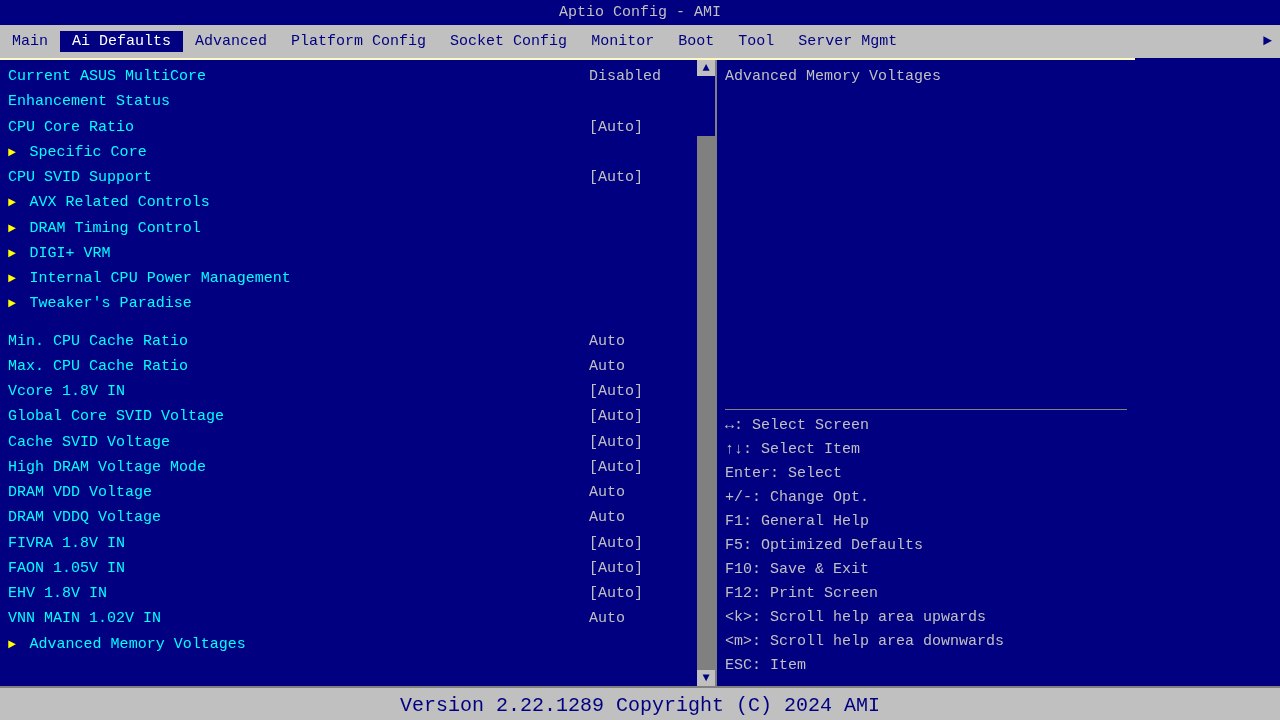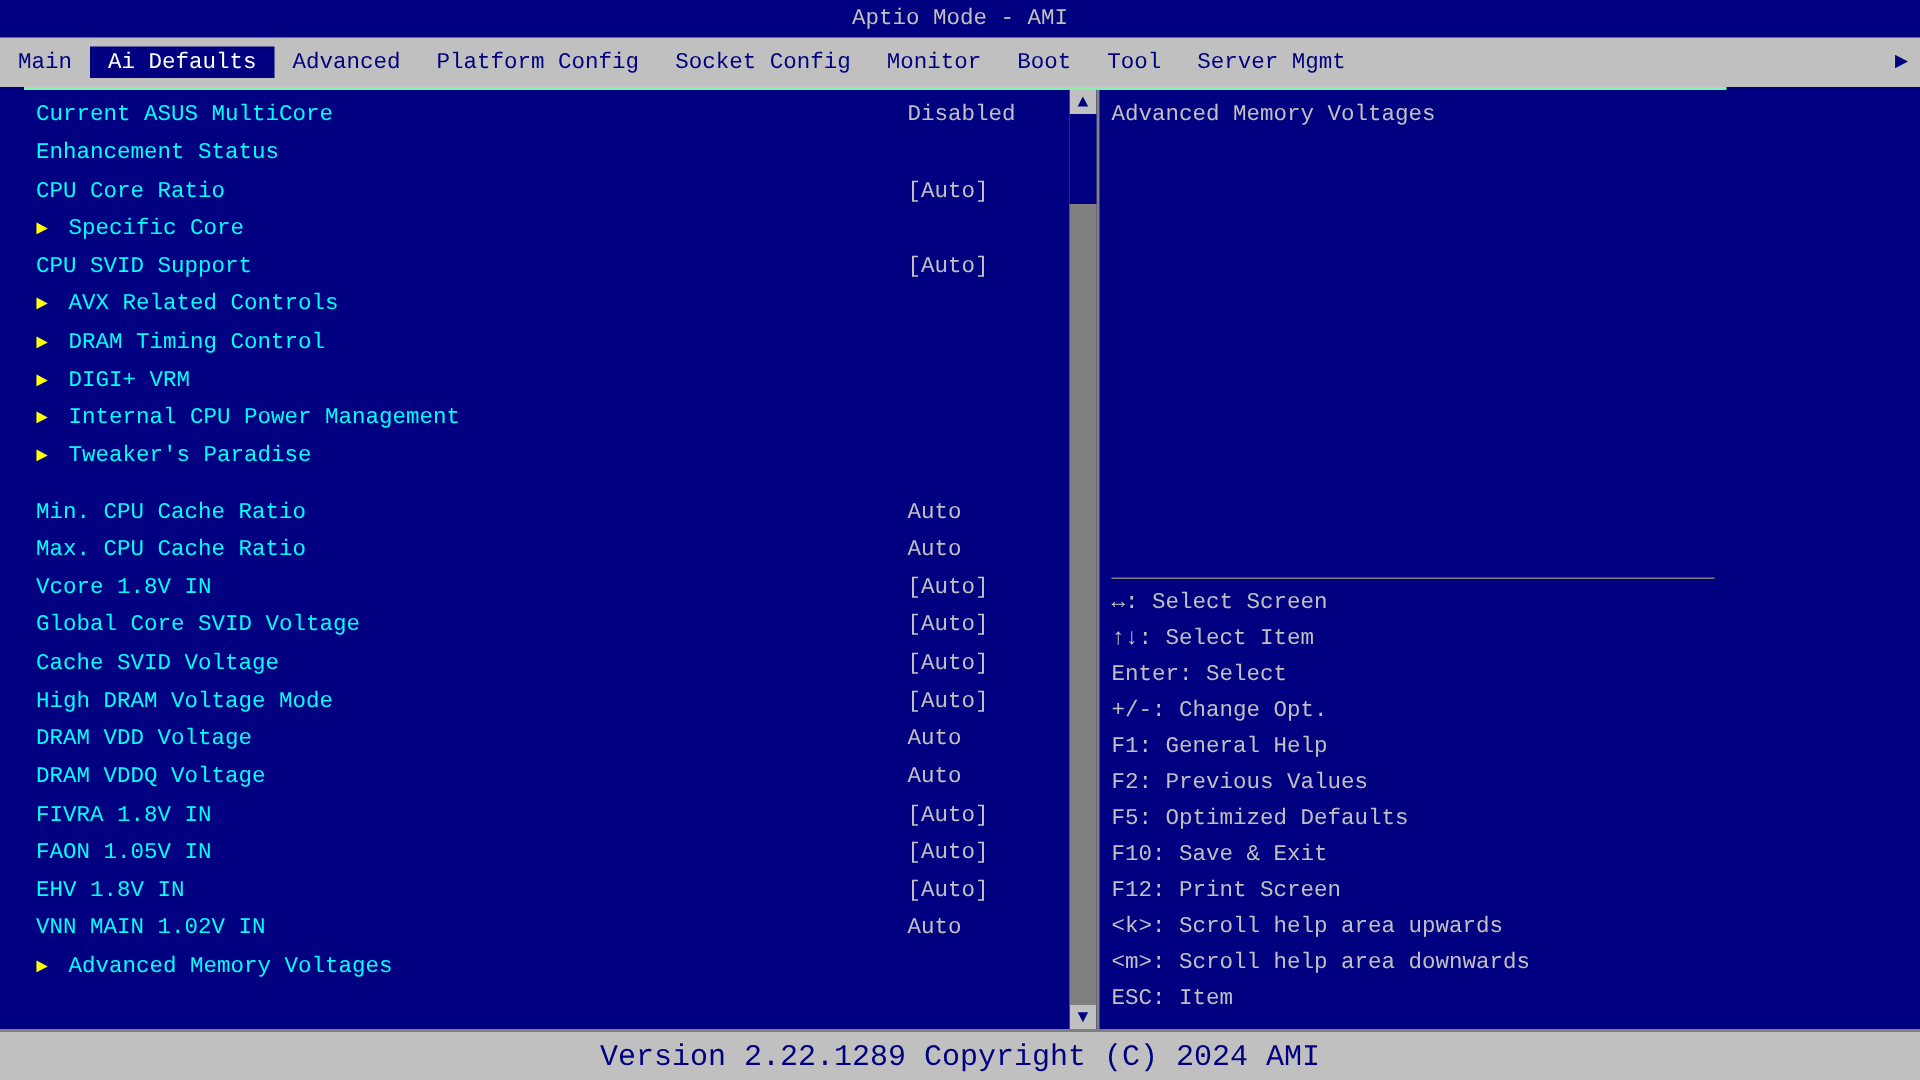--- a/index.html
+++ b/index.html
@@ -46,22 +46,21 @@
       color: #000080;
       padding: 2px 8px;
       font-size: 15px;
     }
 
     
     #main-content {
       display: flex;
       width: 1135px;
       height: calc(720px - 34px - 30px - 28px);
-      border-top: 2px solid #86efac;
-      margin-left: 16px;
+      border-top: 2px solid #fef9c3;
     }
 
     
     #left-panel {
       flex: 1;
       background: #000080;
       padding: 4px 0;
       overflow: hidden;
       position: relative;
     }
@@ -163,21 +162,21 @@
       font-size: 13px;
     }
     .settings-row .label.blue {
       color: #00ffff;
     }
   </style>
 </head>
 <body>
 
 <div id="title-bar">
-  <span>Aptio Mode - AMI</span>
+  <span>Aptio Config - AMI</span>
 </div>
 
 <div id="menu-bar">
     <div class="menu-item">Main</div>
     <div class="menu-item active">Ai Defaults</div>
     <div class="menu-item">Advanced</div>
     <div class="menu-item">Platform Config</div>
     <div class="menu-item">Socket Config</div>
     <div class="menu-item">Monitor</div>
     <div class="menu-item">Boot</div>
@@ -288,21 +287,20 @@
     <div id="help-text">
         <div style="font-family: &quot;Courier New&quot;, monospace; font-size: 15px; color: rgb(192, 192, 192);">Advanced Memory Voltages</div>
       </div>
     <div id="divider-line"></div>
     <div id="key-help">
         <div><span style="color: rgb(192, 192, 192);">↔: </span><span style="color: rgb(192, 192, 192);">Select Screen</span></div>
         <div><span style="color: rgb(192, 192, 192);">↑↓: </span><span style="color: rgb(192, 192, 192);">Select Item</span></div>
         <div><span style="color: rgb(192, 192, 192);">Enter: </span><span style="color: rgb(192, 192, 192);">Select</span></div>
         <div><span style="color: rgb(192, 192, 192);">+/-: </span><span style="color: rgb(192, 192, 192);">Change Opt.</span></div>
         <div><span style="color: rgb(192, 192, 192);">F1: </span><span style="color: rgb(192, 192, 192);">General Help</span></div>
-        <div><span style="color: rgb(192, 192, 192);">F2: </span><span style="color: rgb(192, 192, 192);">Previous Values</span></div>
         <div><span style="color: rgb(192, 192, 192);">F5: </span><span style="color: rgb(192, 192, 192);">Optimized Defaults</span></div>
         <div><span style="color: rgb(192, 192, 192);">F10: </span><span style="color: rgb(192, 192, 192);">Save &amp; Exit</span></div>
         <div><span style="color: rgb(192, 192, 192);">F12: </span><span style="color: rgb(192, 192, 192);">Print Screen</span></div>
         <div><span style="color: rgb(192, 192, 192);">&lt;k&gt;: </span><span style="color: rgb(192, 192, 192);">Scroll help area upwards</span></div>
         <div><span style="color: rgb(192, 192, 192);">&lt;m&gt;: </span><span style="color: rgb(192, 192, 192);">Scroll help area downwards</span></div>
         <div><span style="color: rgb(192, 192, 192);">ESC: </span><span style="color: rgb(192, 192, 192);">Item</span></div>
       </div>
   </div>
 </div>
 

